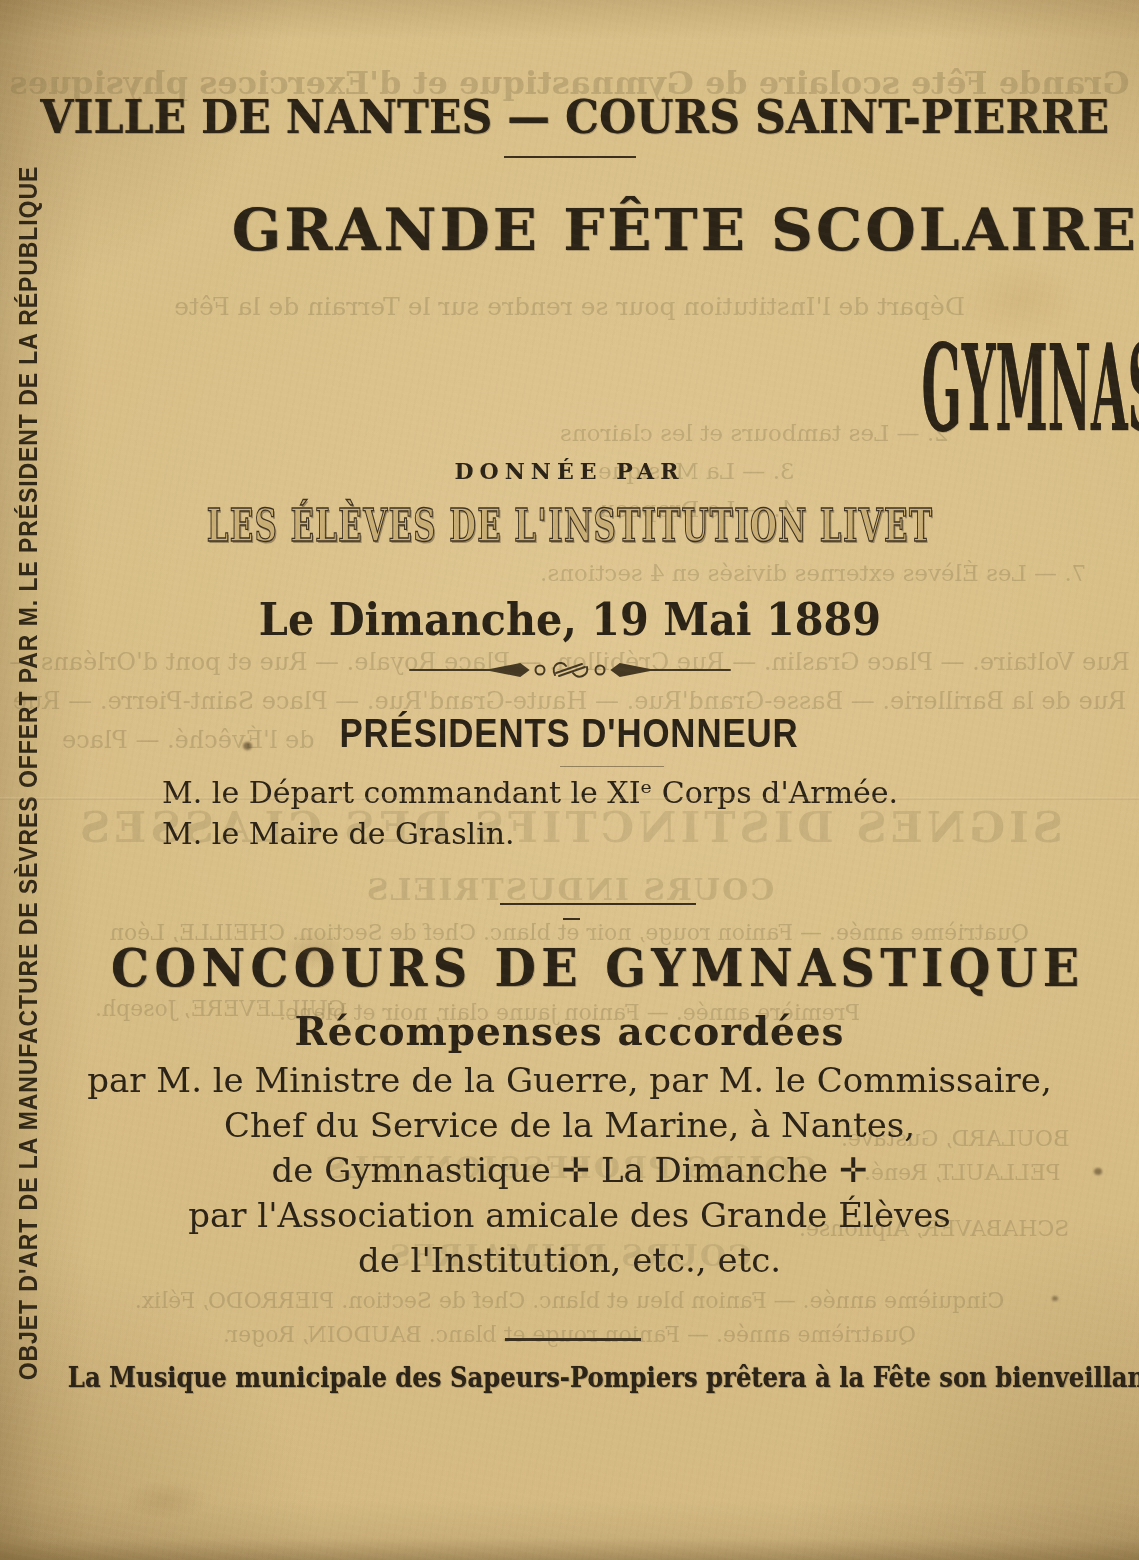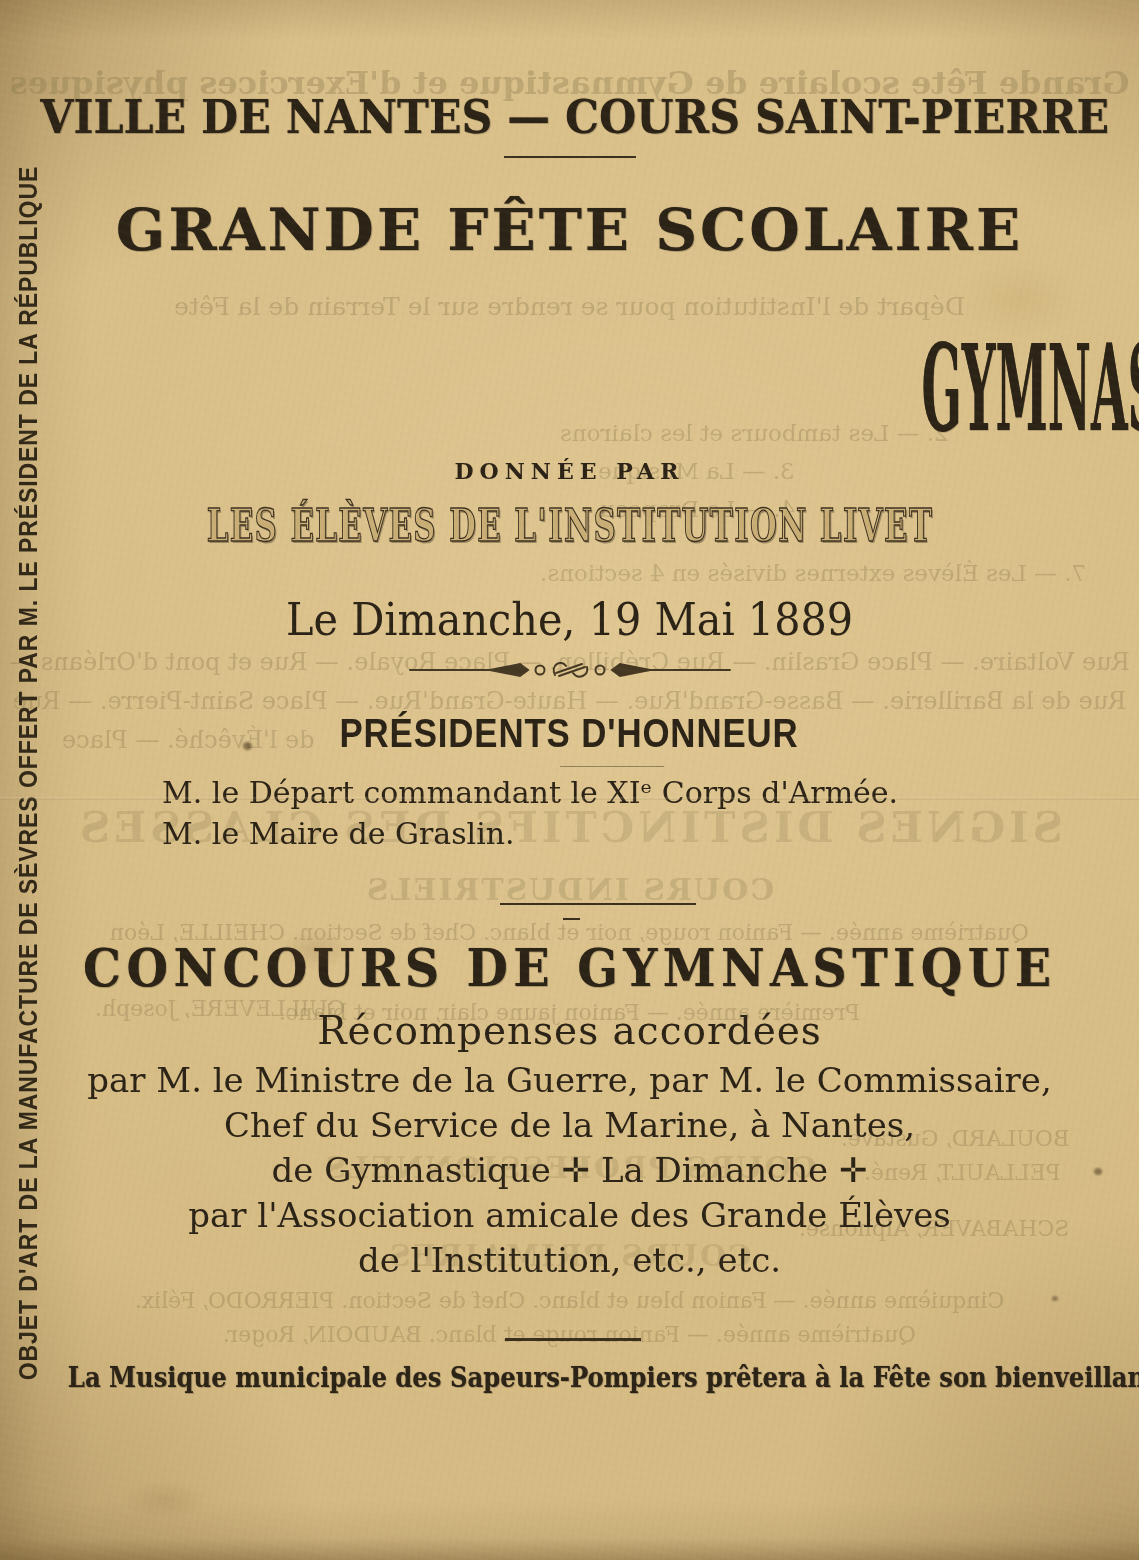--- a/index.html
+++ b/index.html
@@ -23,21 +23,21 @@
   }
   .grain{
     position:absolute;inset:0;pointer-events:none;opacity:.5;
     background:
       repeating-linear-gradient(12deg, rgba(255,244,210,.035) 0 3px, rgba(0,0,0,0) 3px 9px),
       repeating-linear-gradient(101deg, rgba(90,66,30,.03) 0 2px, rgba(0,0,0,0) 2px 7px);
   }
   .crease{position:absolute;left:0;right:0;top:797px;height:3px;
     background:linear-gradient(to bottom, rgba(255,240,200,.18), rgba(92,70,36,.12));}
   .stain{position:absolute;border-radius:50%;pointer-events:none;}
-  .row{position:absolute;left:0;right:0;text-align:center;white-space:nowrap;}
+  .row{position:absolute;left:0;right:0;text-align:center;white-space:nowrap;font-weight:bold;}
   .cond{display:inline-block;white-space:nowrap;}
   .ghost{
     position:absolute;white-space:nowrap;
     color:#857549;opacity:.33;
     transform:scaleX(-1);
     font-family:"DejaVu Serif","Liberation Serif",serif;
   }
   .ghost.ctr{left:0;right:0;text-align:center;}
   .rule{position:absolute;background:#3a2f1c;}
   .spine{
@@ -48,21 +48,21 @@
     writing-mode:vertical-rl;transform:rotate(180deg) scale(1,0.92);
     font-family:"Liberation Sans","DejaVu Sans",sans-serif;
     font-weight:700;font-size:25px;letter-spacing:1px;
     color:#312818;white-space:nowrap;
   }
   .hollow{
     color:rgba(205,177,120,.9);
     -webkit-text-stroke:1.3px #3c3020;
     text-shadow:2px 2px 0 rgba(62,50,32,.40);
   }
-  .inked{text-shadow:0 0 1px rgba(44,35,23,.55), 1px 1px 0 rgba(44,35,23,.22);}
+  .inked{text-shadow:0 0 1px rgba(44,35,23,.55), 1px 1px 0 rgba(44,35,23,.22);text-align:right;}
   svg{display:block;margin:0 auto;}
 </style>
 </head>
 <body>
 
 <div class="page">
 
   <div class="ghost ctr" style="top:64px;font-size:32px;font-weight:700;">Grande Fête scolaire de Gymnastique et d'Exercices physiques</div>
   <div class="ghost ctr" style="top:292px;font-size:25px;">Départ de l'Institution pour se rendre sur le Terrain de la Fête</div>
   <div class="ghost" style="top:420px;left:560px;font-size:23px;">2. — Les tambours et les clairons</div>

